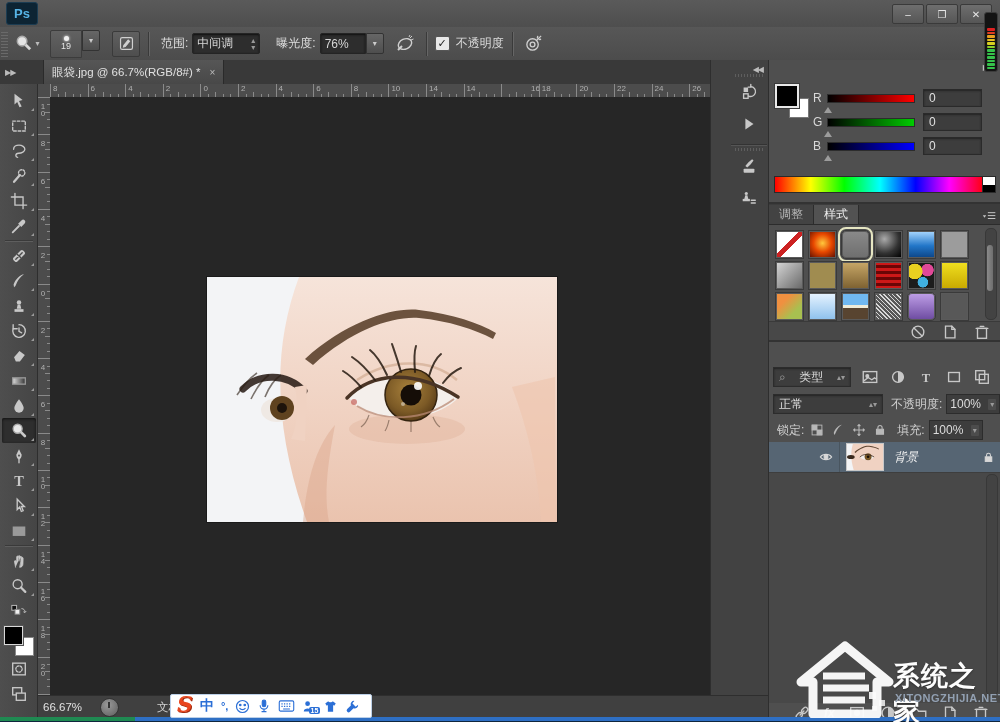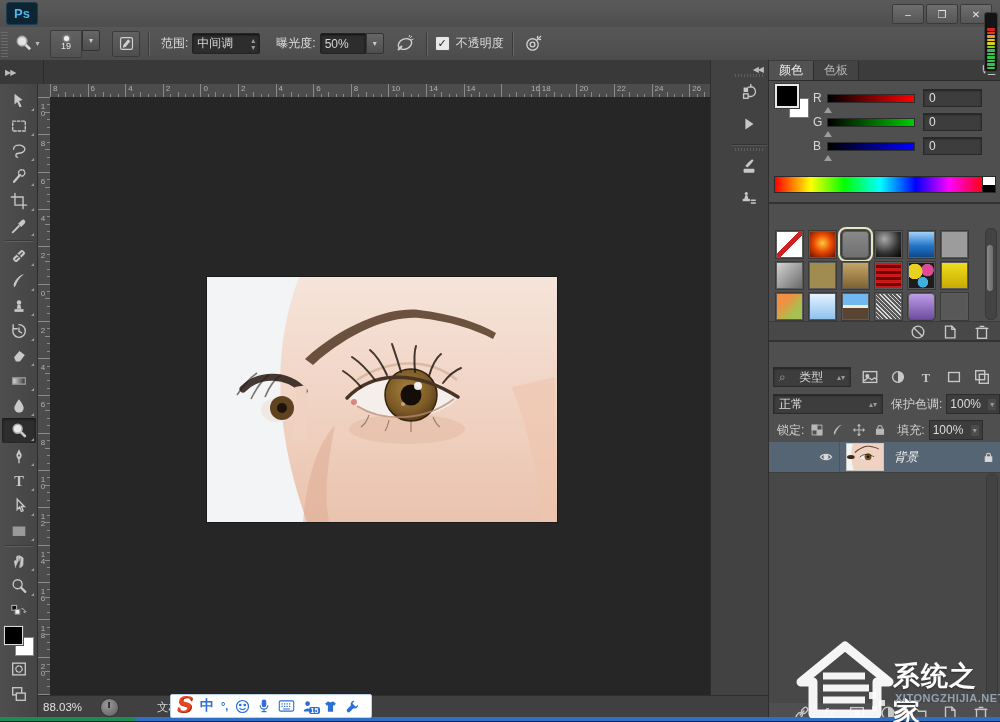--- a/index.html
+++ b/index.html
@@ -179,21 +179,21 @@
     </div>
     <div class="opt-sep"></div>
     <span class="opt-label">范围:</span>
     <div class="dd" style="width:58px;justify-content:space-between;">
       <span>中间调</span>
       <span class="stepper">▴<br>▾</span>
     </div>
     <span class="opt-label" style="margin-left:16px;">曝光度:</span>
     <div style="display:flex;">
       <div class="dd" style="width:36px;border-radius:2px 0 0 2px;">
-        <span>50%</span>
+        <span>76%</span>
         </div>
       <div class="dd-btn">▾</div>
     </div>
     <div class="toolbtn" style="margin-left:8px;">
       <svg width="20" height="20" viewBox="0 0 20 20" stroke="#cfcfcf" fill="none" stroke-width="1.4">
         <ellipse cx="10" cy="10" rx="7" ry="5" transform="rotate(-25 10 10)"></ellipse>
           <path d="M3 16 L7 12" stroke-width="2"></path>
           <path d="M15 4 L17 2 M16 6 L18.5 5 M14 3 L15 1" stroke-width="1"></path>
         </svg>
     </div>
@@ -209,20 +209,24 @@
       <svg width="19" height="19" viewBox="0 0 20 20" stroke="#cfcfcf" fill="none" stroke-width="1.4">
         <circle cx="9" cy="11" r="6"></circle>
           <circle cx="9" cy="11" r="2.5"></circle>
           <path d="M13 7 L18 2 M15.5 6 L18 5.5 M14 4.5 L14.5 2"></path>
         </svg>
     </div>
   </div>
 
   <div id="tabrow" class="abs">
     <div id="toolsCollapse">▶▶</div>
+    <div class="doctab">
+      <span>眼袋.jpg @ 66.7%(RGB/8#) *</span>
+      <span class="close">×</span>
+    </div>
   </div>
 
   <div id="toolbar" class="abs">
       <div class="tool">
         <svg width="18" height="18" viewBox="0 0 20 20" stroke="#c8c8c8" fill="none" stroke-width="1.5" stroke-linecap="round">
           <path d="M5 2 L14 9 L10 10 L13 16 L10.5 17 L8 11 L5 14 Z" fill="#c8c8c8" stroke="none"></path>
         </svg>
         <span class="corner"></span>
       </div>
       <div class="tool">
@@ -676,30 +680,20 @@
           </svg>
         </div>
         <div class="strip-grip" style="top: 14px;"></div>
       </div>
   </div>
 
   <div id="rightdock" class="abs">
     <div id="dockCollapseR">▶▶</div>
 
     <div class="panel" style="top:0;height:140px;">
-      <div class="ptabs" id="colorTabs">
-          <div class="ptab active">颜色</div>
-          <div class="ptab">色板</div>
-          <div class="pmenu">
-            <svg width="15" height="14" viewBox="0 0 18 14">
-              <path d="M1 6 L5 6 L3 9 Z" fill="#c4c4c4"></path>
-              <path d="M7 3 H16 M7 6.5 H16 M7 10 H16" stroke="#c4c4c4" stroke-width="1.2"></path>
-            </svg>
-          </div>
-        </div>
       <div id="fgbg-mini">
         <div class="bg"></div>
         <div class="fg"></div>
       </div>
       <div id="chanrows">
           <div class="chanrow" style="top: 30px;">
             <span class="chan-label">R</span>
             <div class="chan-track" style="background:linear-gradient(to right,#000,#ff0000)">
               <div class="chan-thumb"></div>
             </div>
@@ -721,20 +715,30 @@
           </div>
         </div>
       <div id="spectrum" style="top:116px;"></div>
       <div id="spec-end" style="right:5px;top:116px;">
         <div class="w"></div>
         <div class="b"></div>
       </div>
     </div>
 
     <div class="panel" style="top:142px;height:136px;border-top:2px solid #333;">
+      <div class="ptabs" id="styleTabs">
+          <div class="ptab">调整</div>
+          <div class="ptab active">样式</div>
+          <div class="pmenu">
+            <svg width="15" height="14" viewBox="0 0 18 14">
+              <path d="M1 6 L5 6 L3 9 Z" fill="#c4c4c4"></path>
+              <path d="M7 3 H16 M7 6.5 H16 M7 10 H16" stroke="#c4c4c4" stroke-width="1.2"></path>
+            </svg>
+          </div>
+        </div>
       <div id="stylegrid">
           <div class="sw" style="left: 6px; top: 26px; background: linear-gradient(135deg, rgb(255, 255, 255) 44%, rgb(204, 34, 34) 44%, rgb(204, 34, 34) 56%, rgb(255, 255, 255) 56%);"></div>
           <div class="sw" style="left: 39px; top: 26px; background: radial-gradient(circle at 50% 45%, rgb(255, 200, 60) 0%, rgb(232, 72, 0) 45%, rgb(96, 16, 0) 95%);"></div>
           <div class="sw sel" style="left: 72px; top: 26px; background: linear-gradient(rgb(138, 138, 138), rgb(110, 110, 110)); border-radius: 5px;"></div>
           <div class="sw" style="left: 105px; top: 26px; background: radial-gradient(circle at 35% 30%, rgb(170, 170, 170), rgb(51, 51, 51) 55%, rgb(0, 0, 0) 95%);"></div>
           <div class="sw" style="left: 138px; top: 26px; background: linear-gradient(rgb(170, 216, 255), rgb(34, 118, 200) 55%, rgb(12, 68, 134));"></div>
           <div class="sw" style="left: 171px; top: 26px; background: rgb(156, 156, 156);"></div>
           <div class="sw" style="left: 6px; top: 57px; background: linear-gradient(135deg, rgb(216, 216, 216), rgb(102, 102, 102));"></div>
           <div class="sw" style="left: 39px; top: 57px; background: rgb(160, 140, 80);"></div>
           <div class="sw" style="left: 72px; top: 57px; background: linear-gradient(rgb(200, 168, 104), rgb(124, 96, 48));"></div>
@@ -812,21 +816,21 @@
                 <rect x="7" y="7" width="10" height="10"></rect>
               </svg>
             </div>
           </div>
       </div>
       <div class="lrow" style="top:52px;">
         <div class="small-dd" style="width:98px;justify-content:space-between;">
           <span>正常</span>
           <span style="color:#999;font-size:8px;">▴▾</span>
         </div>
-        <span class="lab" style="margin-left:8px;">保护色调:</span>
+        <span class="lab" style="margin-left:8px;">不透明度:</span>
         <div class="pct-dd">
           <span>100%</span>
             <span class="a">▾</span>
         </div>
       </div>
       <div class="lrow" style="top:78px;">
         <span class="lab">锁定:</span>
         <div class="lockicons" id="lockIcons">
             <span>
               <svg width="14" height="14" viewBox="0 0 20 20" stroke="#b8b8b8" fill="none" stroke-width="1.3">
@@ -925,21 +929,21 @@
             <svg width="18" height="18" viewBox="0 0 20 20" stroke="#c8c8c8" fill="none" stroke-width="1.5" stroke-linecap="round">
               <rect x="5" y="6" width="10" height="11"></rect>
               <path d="M3.5 6 H16.5 M8 3.8 H12"></path>
             </svg>
           </span>
         </div>
     </div>
   </div>
 
   <div id="statusbar" class="abs">
-    <span id="zoomval">88.03%</span>
+    <span id="zoomval">66.67%</span>
     <div id="statclock"></div>
     <span id="doclabel">文档:</span>
   </div>
 
   <div id="imebar" class="abs">
     <span id="sogou-s">S</span>
     <span id="ime-mode">中</span>
     <span class="ime-ic" style="font-weight:bold;font-size:11px;">°,</span>
     <span class="ime-ic">
       <svg width="15" height="15" viewBox="0 0 20 20" stroke="#2b6fd6" fill="none" stroke-width="1.6">

